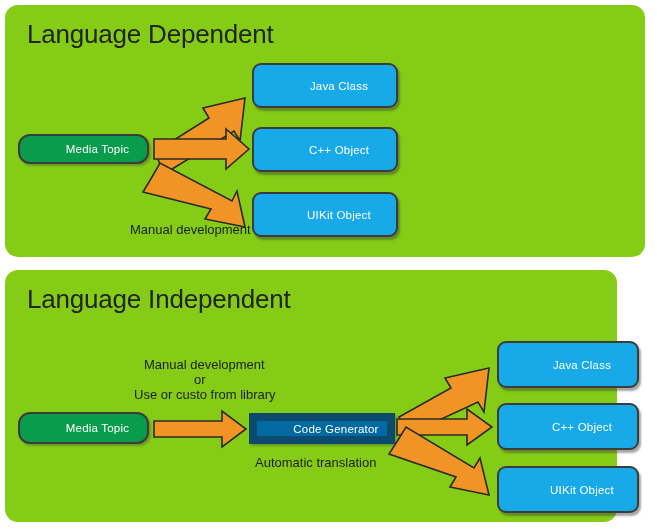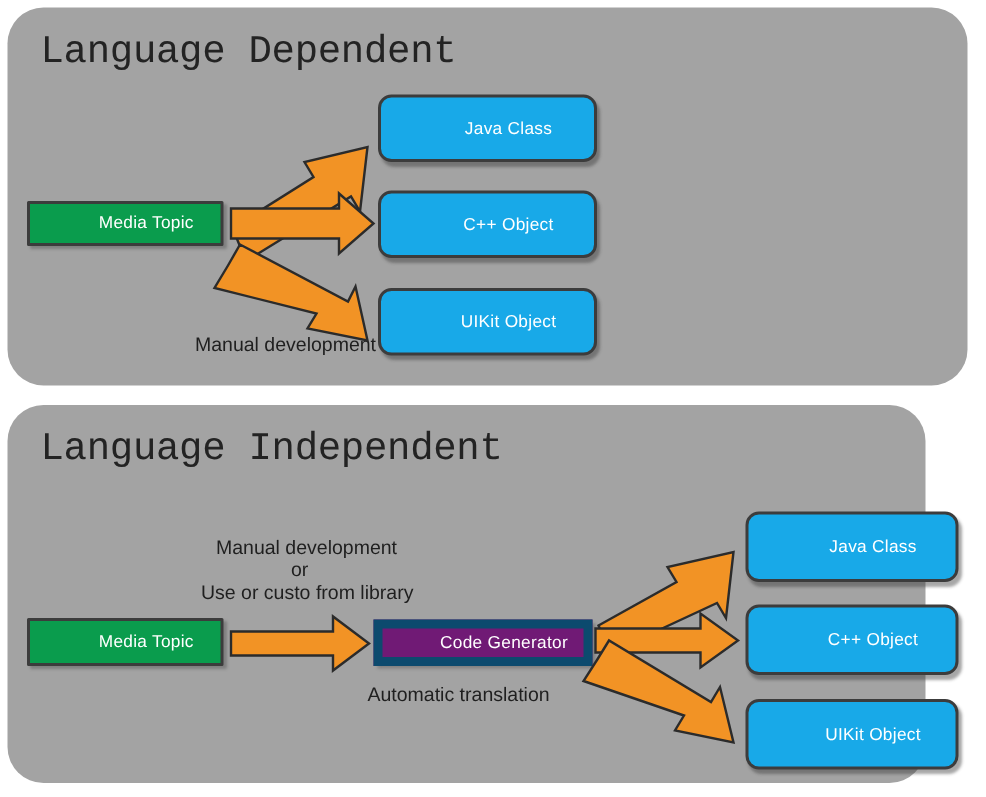--- a/index.html
+++ b/index.html
@@ -10,24 +10,23 @@
   body {
     width: 657px;
     height: 531px;
     position: relative;
     font-family: "Liberation Sans", "DejaVu Sans", sans-serif;
     overflow: hidden;
   }
 
   .panel {
     position: absolute;
-    background: #a3a3a3;
-    border-radius: 24px;
+    background: #84cc16;
+    border-radius: 13px;
     box-sizing: border-box;
-    font-family: Liberation Mono, monospace;
   }
   #panel-top    { left: 5px;  top: 5px;   width: 640px; height: 252px; }
   #panel-bottom { left: 5px;  top: 270px; width: 612px; height: 252px; }
 
   .panel-title {
     position: absolute;
     left: 22px;
     font-size: 26px;
     font-weight: 400;
     color: #232323;
@@ -53,26 +52,26 @@
   }
   .node-blue {
     background: #18a9e8;
     border: 2px solid #3c3c3c;
     border-radius: 9px;
     box-shadow: 2px 3px 2px rgba(60,60,60,0.45);
   }
   .node-green {
     background: #0a9c4d;
     border: 2px solid #3c3c3c;
-    border-radius: 1px;
+    border-radius: 12px;
     box-shadow: 2px 2px 2px rgba(60,60,60,0.35);
   }
   .node-blue-sharp {
-    background: #701a75;
-    border: 6px solid #0c4a6e;
+    background: #0369a1;
+    border: 8px solid #0c4a6e;
     border-radius: 0;
     box-shadow: 2px 2px 2px rgba(60,60,60,0.35);
   }
 
   
   #t-java  { left: 252px; top: 63px;  width: 146px; height: 45px; }
   #t-cpp   { left: 252px; top: 127px; width: 146px; height: 45px; }
   #t-uikit { left: 252px; top: 192px; width: 146px; height: 45px; }
   #t-media { left: 18px;  top: 134px; width: 131px; height: 30px; }
 
@@ -88,21 +87,21 @@
     position: absolute;
     font-size: 13px;
     color: #1f1f1f;
     white-space: nowrap;
     text-align: center;
   }
   #cap-manual-top  { left: 130px; top: 222px; }
   #cap-manual-1    { left: 144px; top: 357px; }
   #cap-manual-2    { left: 194px; top: 372px; }
   #cap-manual-3    { left: 134px; top: 387px; text-align: right; }
-  #cap-auto        { left: 245px; top: 455px; }
+  #cap-auto        { left: 255px; top: 455px; }
 
   
   svg.arrows {
     position: absolute;
     left: 0;
     top: 0;
     width: 657px;
     height: 531px;
     pointer-events: none;
   }

